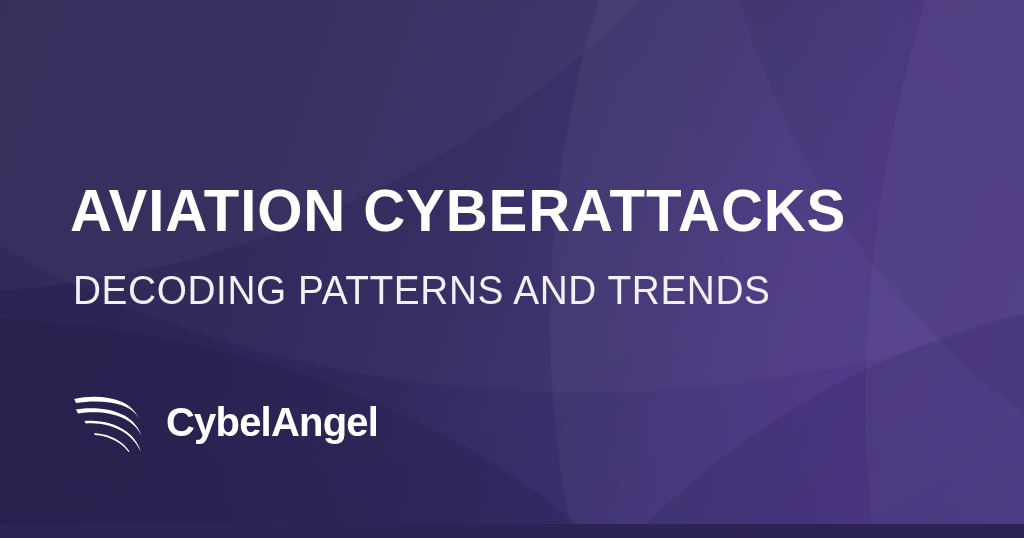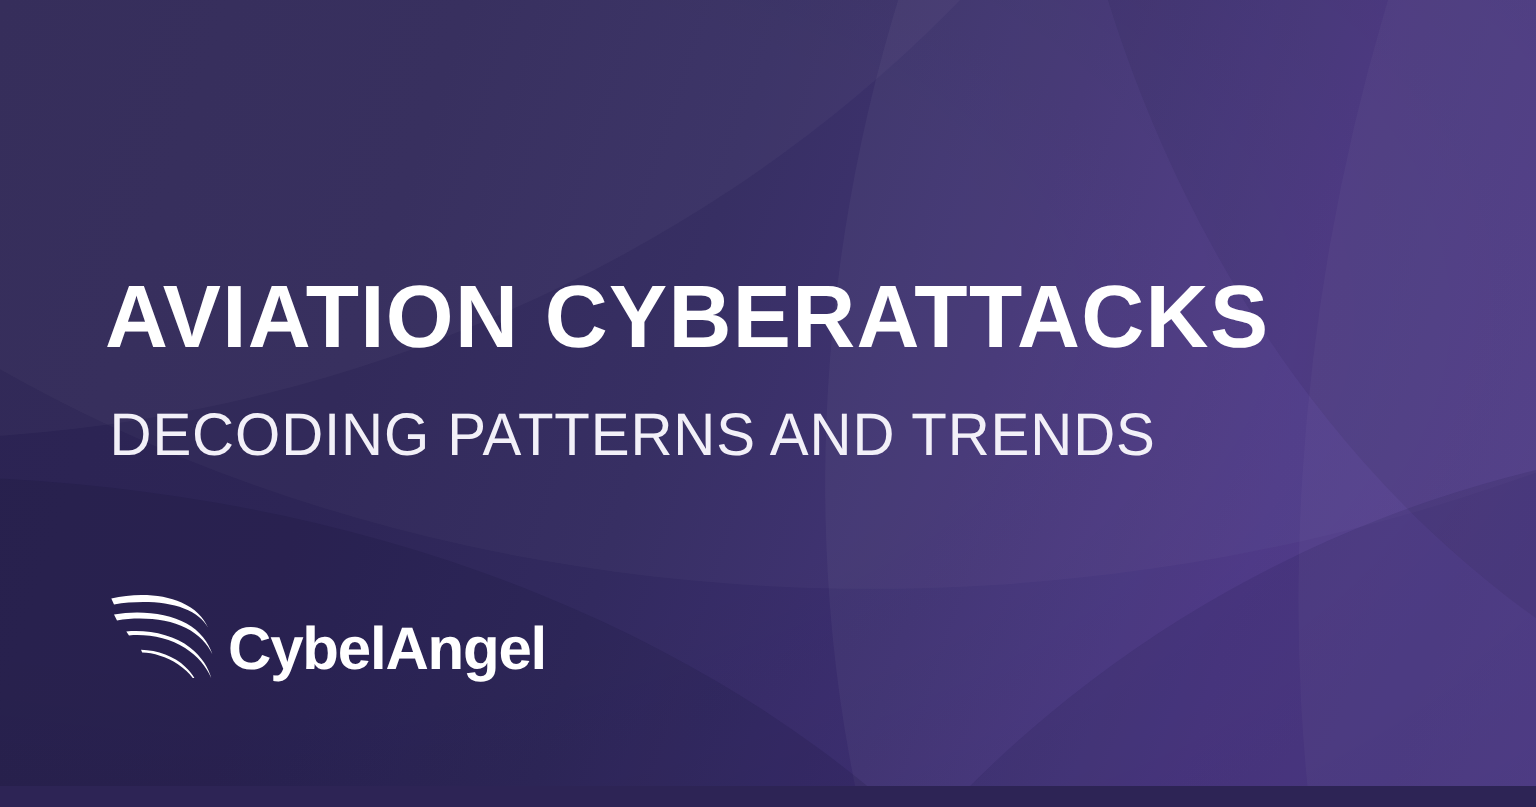--- a/index.html
+++ b/index.html
@@ -139,22 +139,22 @@
     transform: scaleX(0.97);
     transform-origin: left top;
   }
 
   
   .logo {
     position: absolute;
     left: 72px;
     top: 390px;
     display: flex;
-    align-items: flex-end;
-    gap: 4px;
+    align-items: center;
+    gap: 18px;
   }
   .logo-mark {
     width: 76px;
     height: 62px;
     display: block;
     flex: 0 0 auto;
   }
   .logo-word {
     color: #ffffff;
     font-size: 40px;

